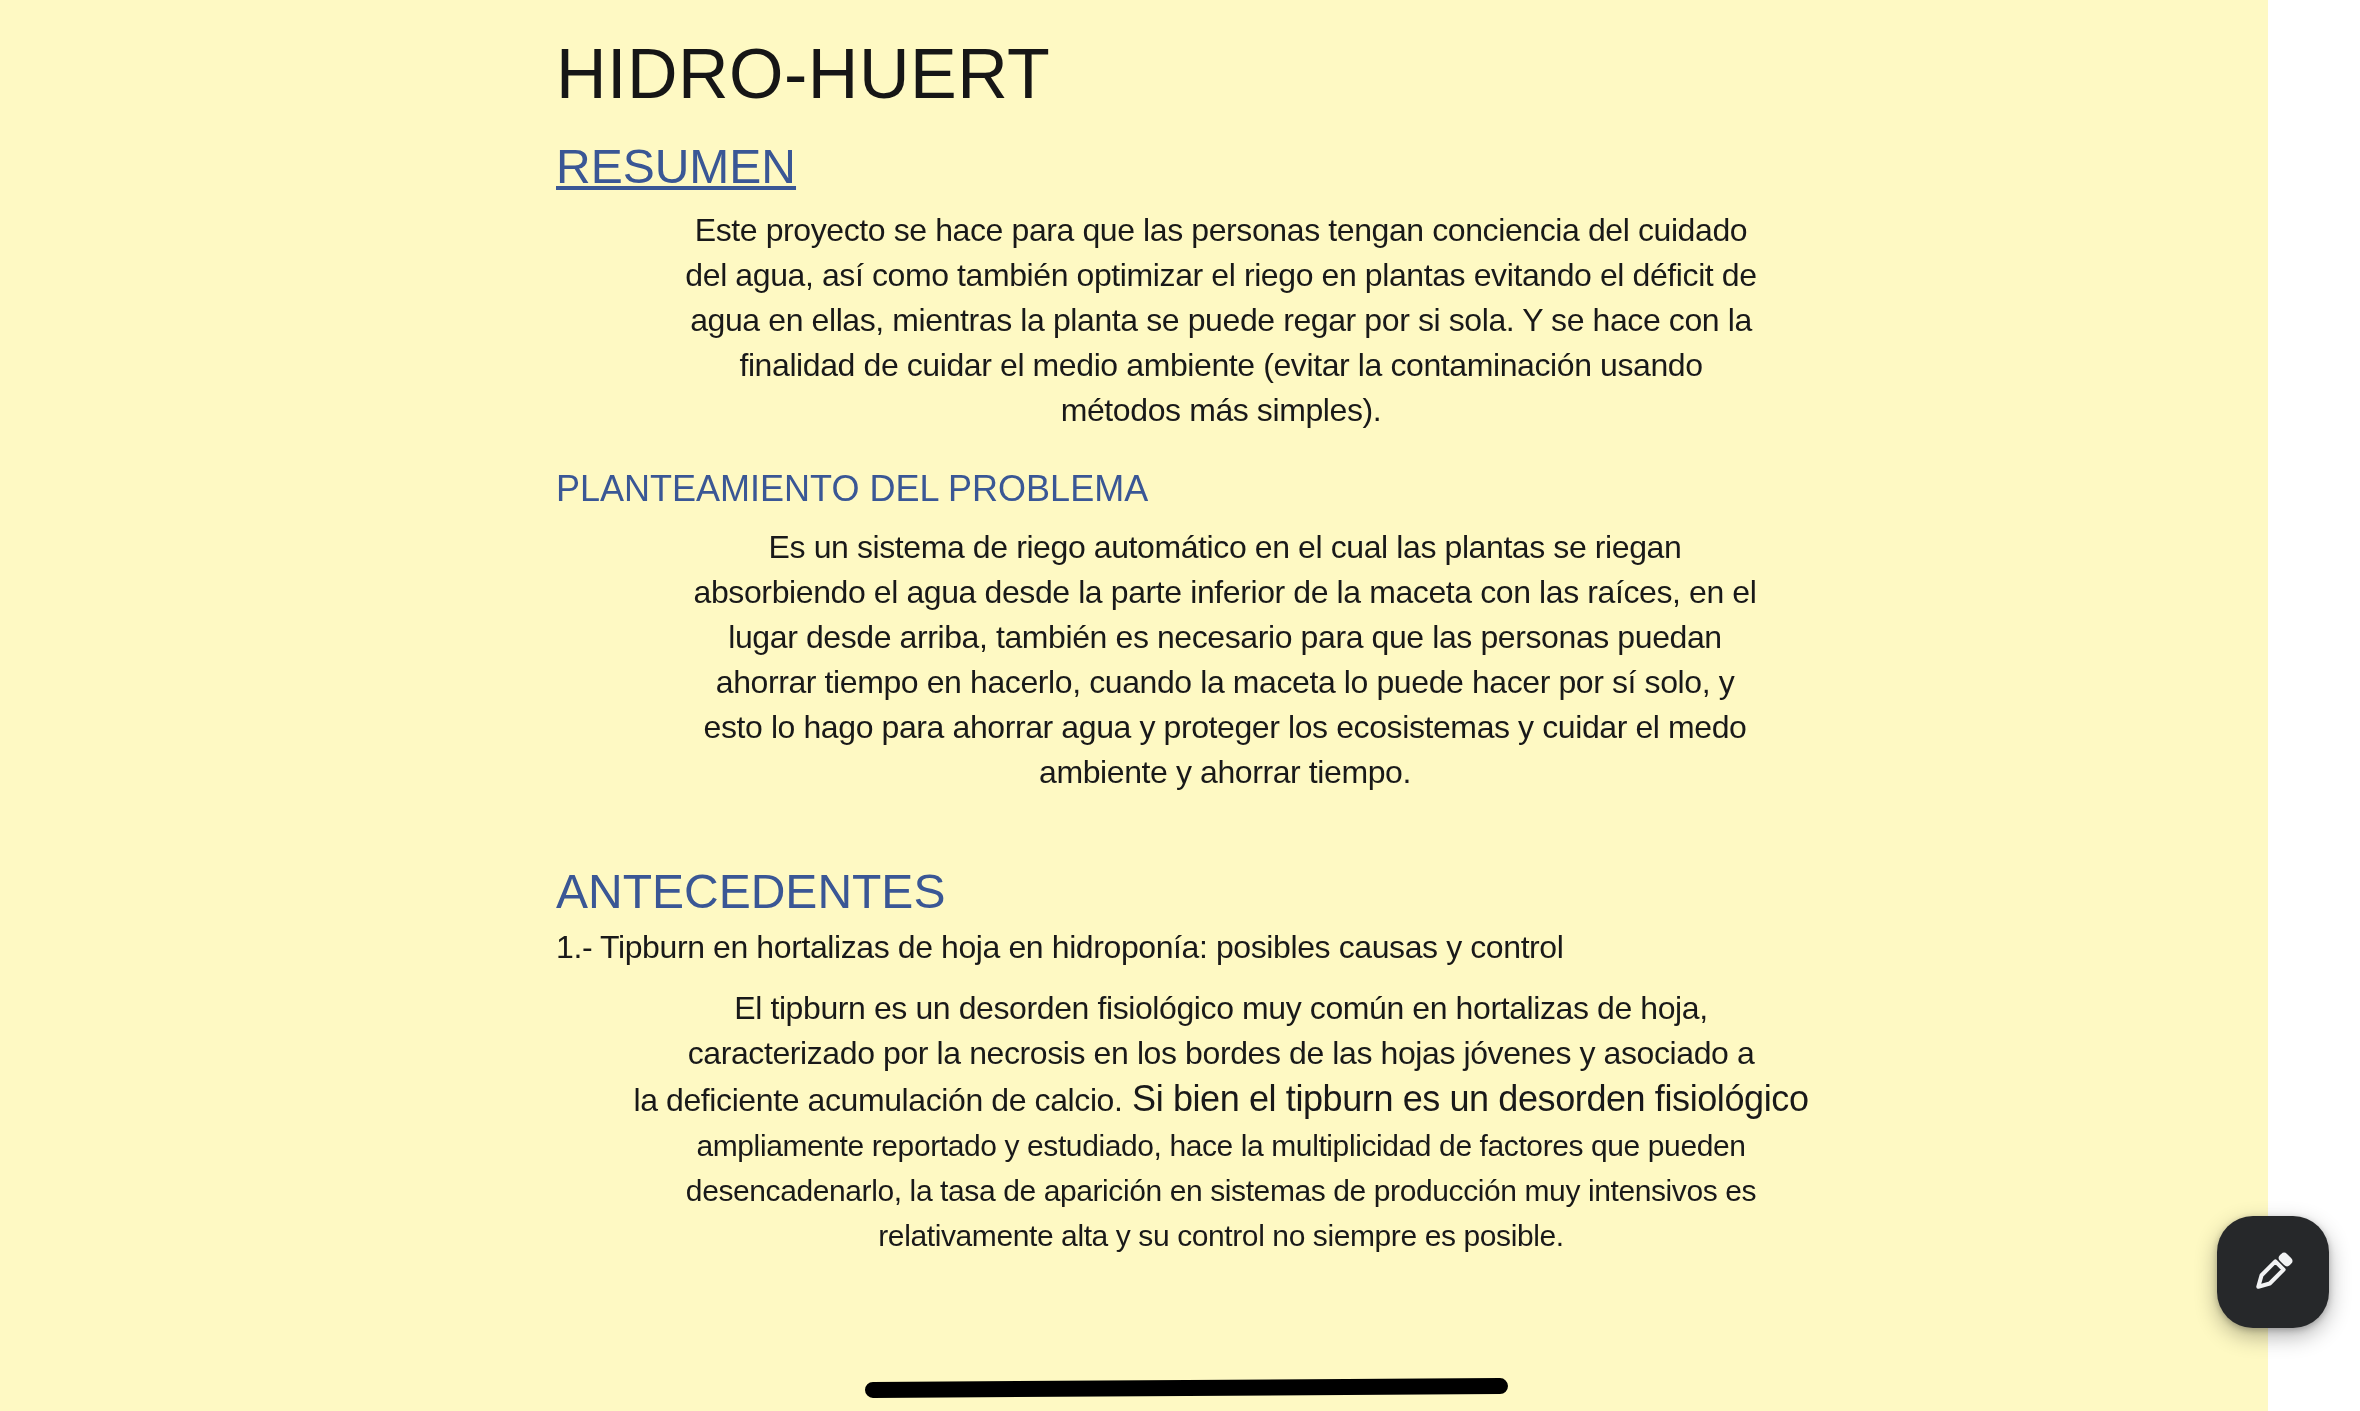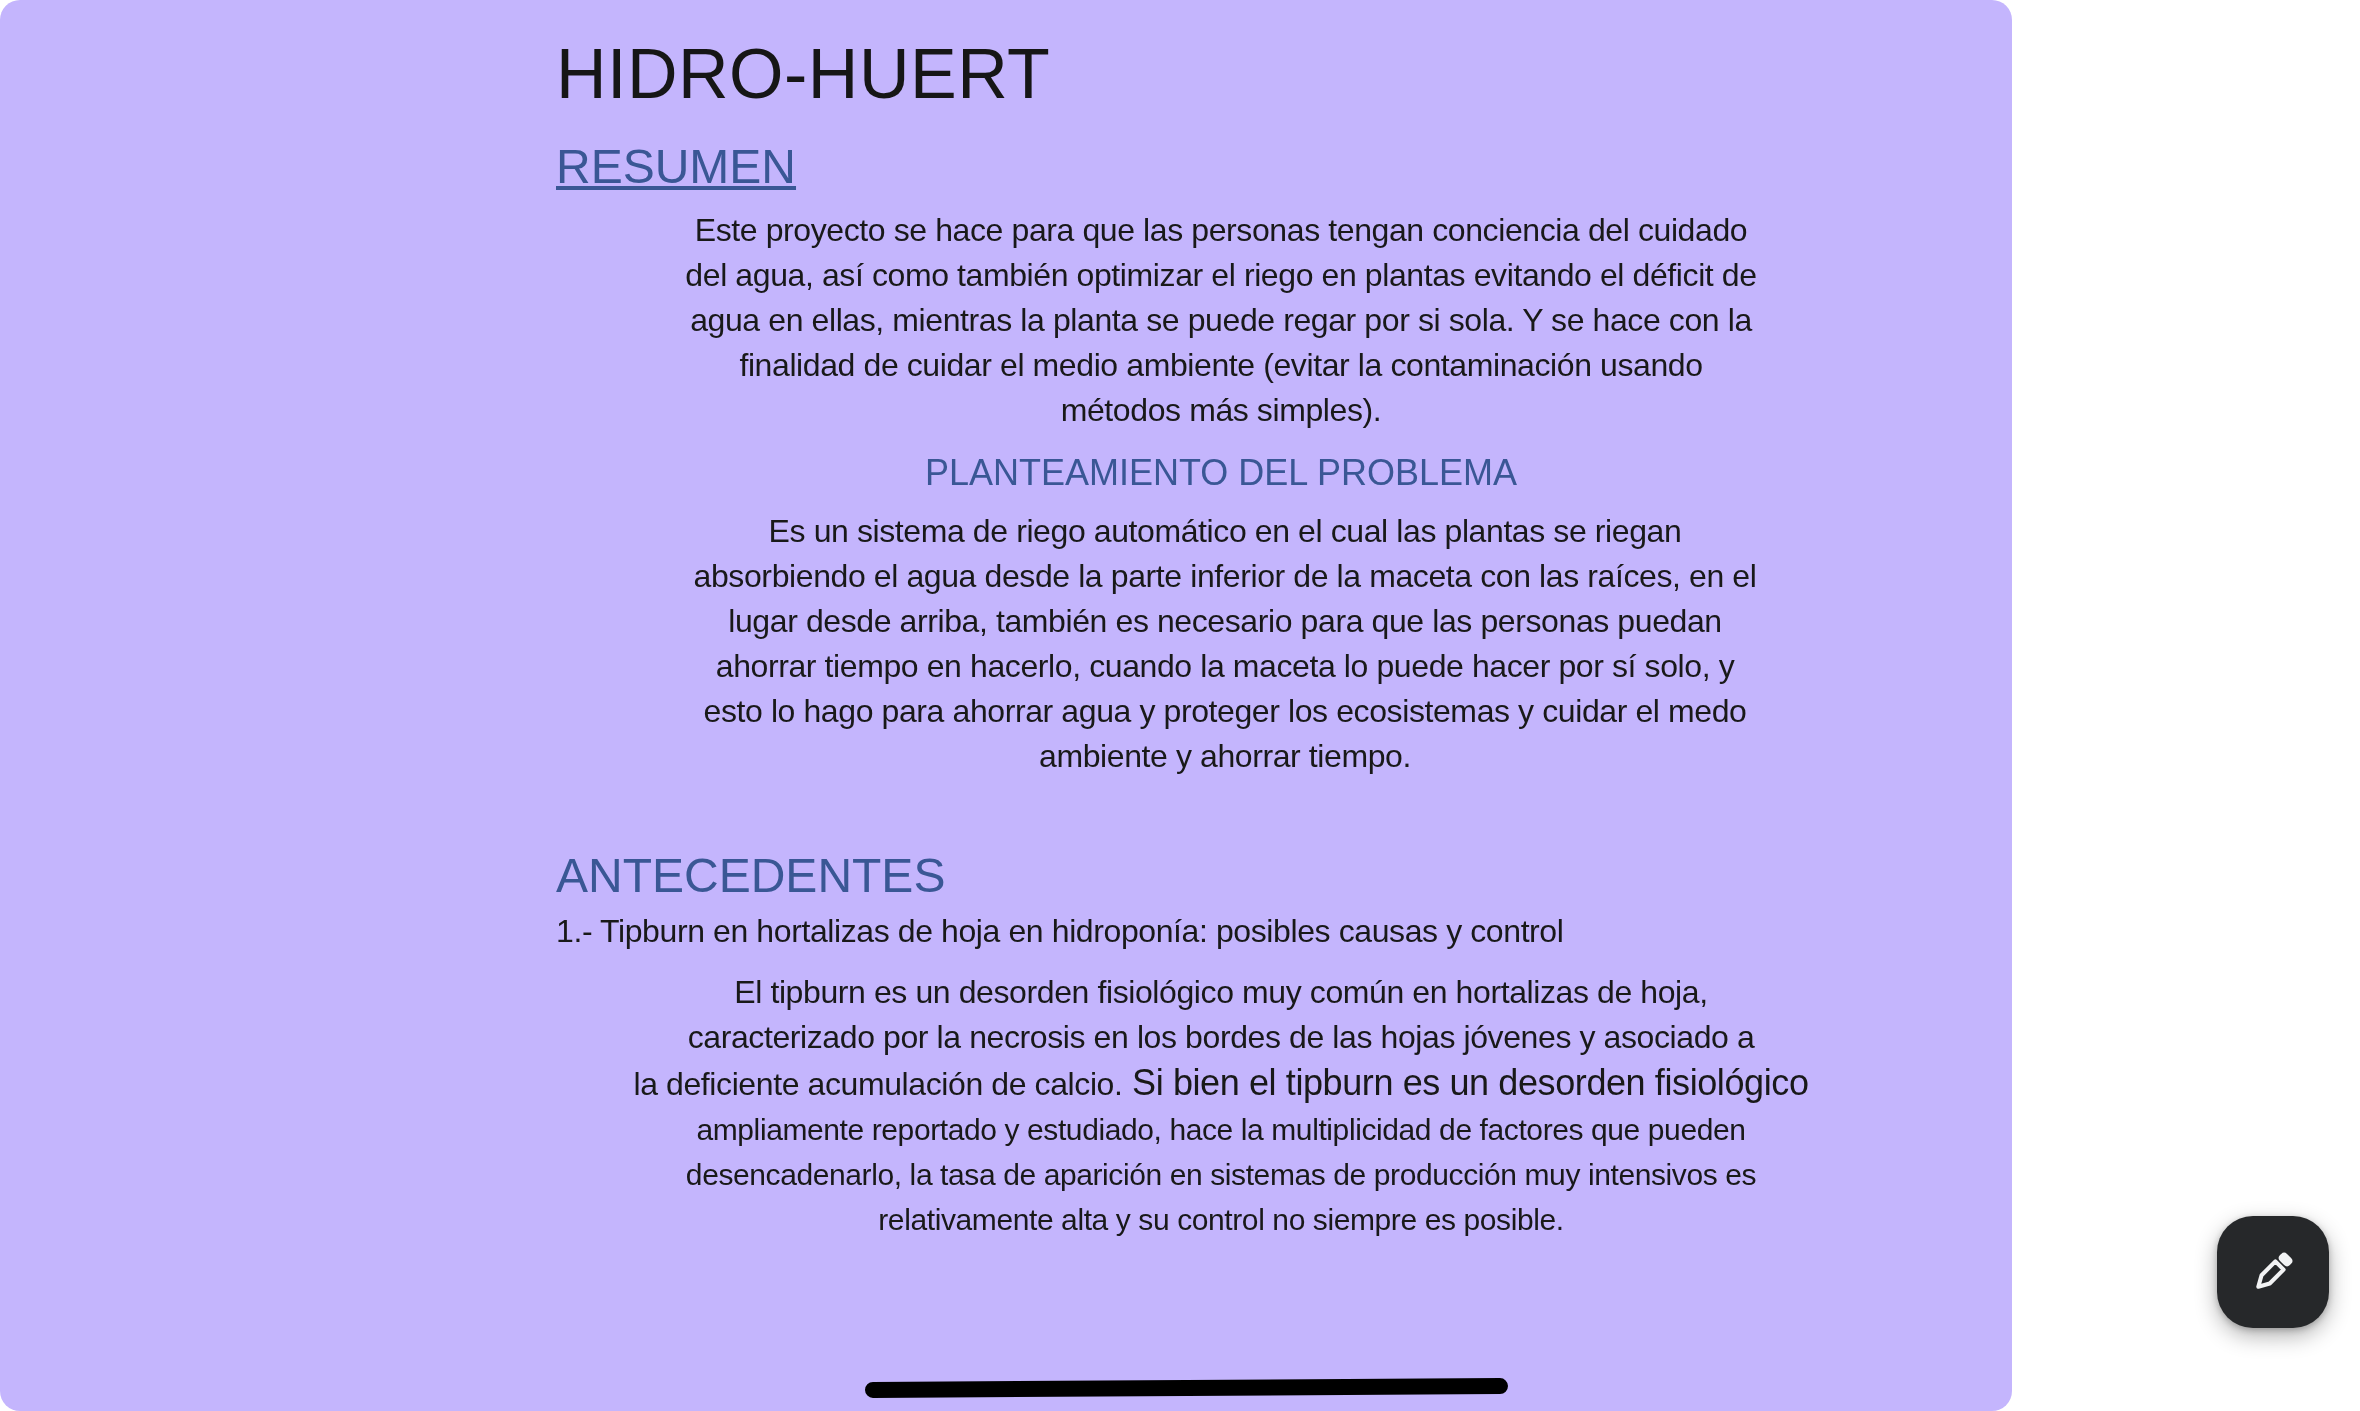--- a/index.html
+++ b/index.html
@@ -4,23 +4,22 @@
 <style>
   * { margin: 0; padding: 0; box-sizing: border-box; }
   html, body {
     width: 2360px; height: 1411px;
     background: #ffffff;
     overflow: hidden;
     font-family: "Liberation Sans", sans-serif;
   }
   .page {
     position: relative;
-    width: 2012px; height: 1411px;
-    background: #c4b5fd;
-    border-radius: 20px;
+    width: 2268px; height: 1411px;
+    background: #fef9c3;
   }
   .doc-column {
     position: absolute;
     left: 556px; top: 0;
     width: 1330px;
   }
   .doc-title {
     margin-top: 38px;
     font-size: 70px;
     line-height: 72px;
@@ -32,27 +31,26 @@
   .h1 {
     font-size: 48px;
     line-height: 50px;
     font-weight: 400;
     color: #3a5795;
     white-space: nowrap;
   }
   .h1-resumen { margin-top: 32px; text-decoration: underline; }
   .h1-antecedentes { margin-top: 72px; }
   .h2 {
-    margin-top: 20px;
+    margin-top: 36px;
     font-size: 36px;
     line-height: 40px;
     font-weight: 400;
     color: #3a5795;
     white-space: nowrap;
-    text-align: center;
   }
   .para { color: #191919; text-align: center; }
   .para .bl {
     font-size: 32px;
     line-height: 45px;
     letter-spacing: -0.4px;
     white-space: nowrap;
   }
   .para-resumen { margin-top: 16px; }
   .para-planteamiento { margin-top: 12px; }

